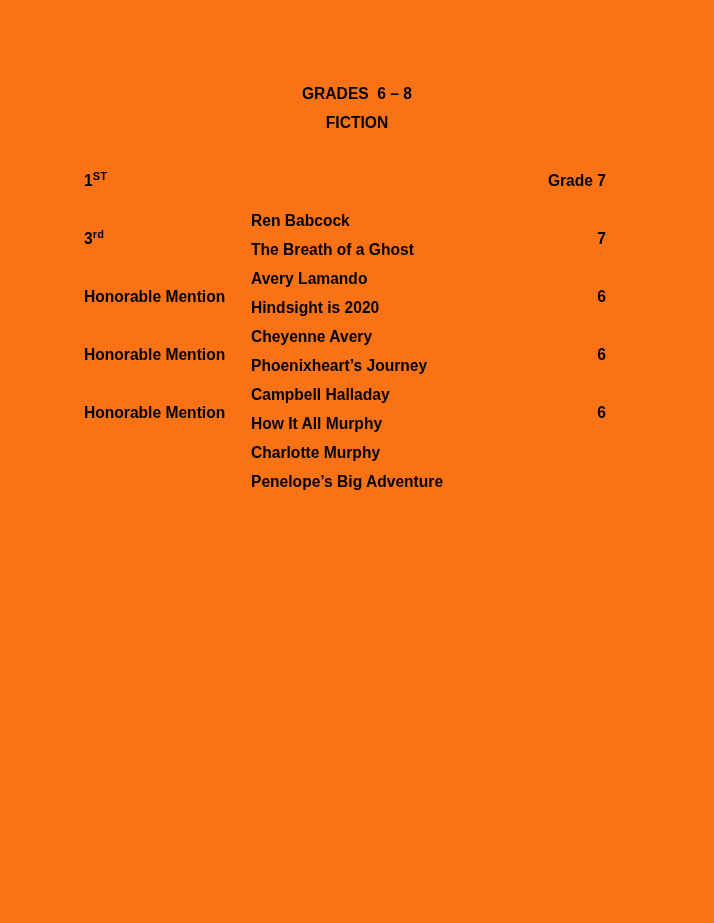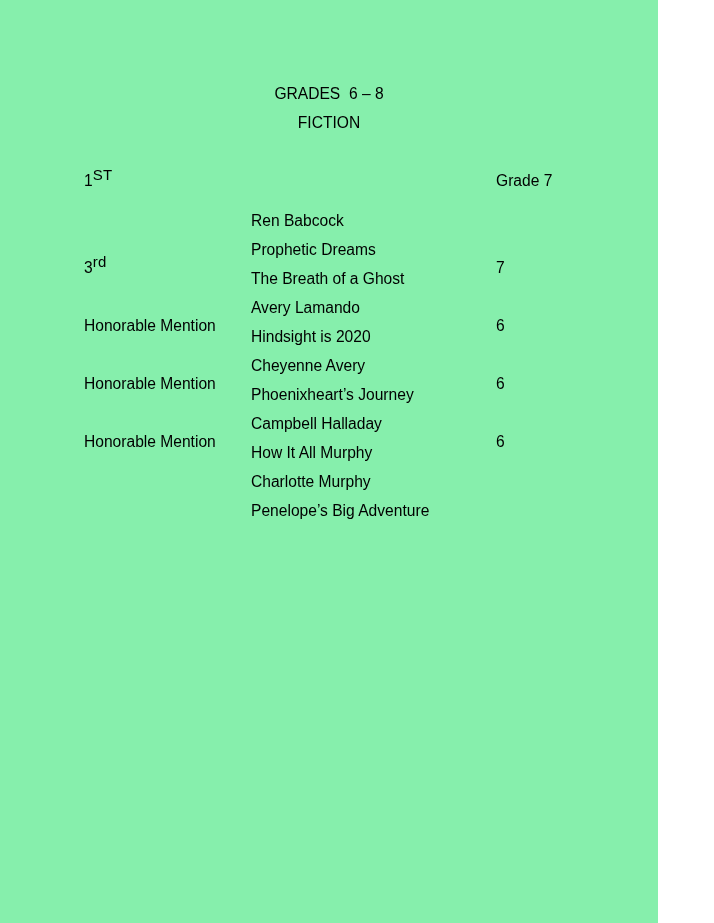--- a/index.html
+++ b/index.html
@@ -2,25 +2,25 @@
 <html><head>
 <meta charset="utf-8">
 <style>
   html, body {
     margin: 0;
     padding: 0;
     background: #ffffff;
   }
   .page {
     position: relative;
-    width: 658px;
+    width: 714px;
     height: 923px;
-    background: #86efac;
+    background: #f97316;
     font-family: "Liberation Sans", "DejaVu Sans", sans-serif;
-    font-weight: normal;
+    font-weight: bold;
     color: #000000;
     font-size: 15.6px;
     overflow: hidden;
   }
   .doc-heading {
     position: absolute;
     top: 79px;
     left: 0;
     right: 0;
     text-align: center;
@@ -45,24 +45,24 @@
     width: 167px;
     flex: 0 0 167px;
   }
   .cell-name {
     flex: 1 1 auto;
     margin-top: 40px;
   }
   .cell-grade {
     width: 110px;
     flex: 0 0 110px;
-    text-align: left;
+    text-align: right;
   }
   sup.place-suffix {
-    font-size: 15px;
+    font-size: 11px;
     vertical-align: super;
     line-height: 0;
     letter-spacing: 0.2px;
   }
 </style>
 </head>
 <body>
 
 <div class="page">
 
@@ -70,25 +70,20 @@
     <div class="heading-line">GRADES  6 – 8</div>
     <div class="heading-line">FICTION</div>
   </div>
 
   <div class="results-table">
 
     <div class="row">
       <div class="cell-award"><span>1</span><sup class="place-suffix">ST</sup></div>
       <div class="cell-name">Ren Babcock</div>
       <div class="cell-grade">Grade 7</div>
-    </div>
-    <div class="row">
-      <div class="cell-award"></div>
-      <div class="cell-name">Prophetic Dreams</div>
-      <div class="cell-grade"></div>
     </div>
 
     <div class="row">
       <div class="cell-award"></div>
       <div class="cell-name">The Breath of a Ghost</div>
       <div class="cell-grade"></div>
     </div>
 
     <div class="row">
       <div class="cell-award"><span>3</span><sup class="place-suffix">rd</sup></div>

